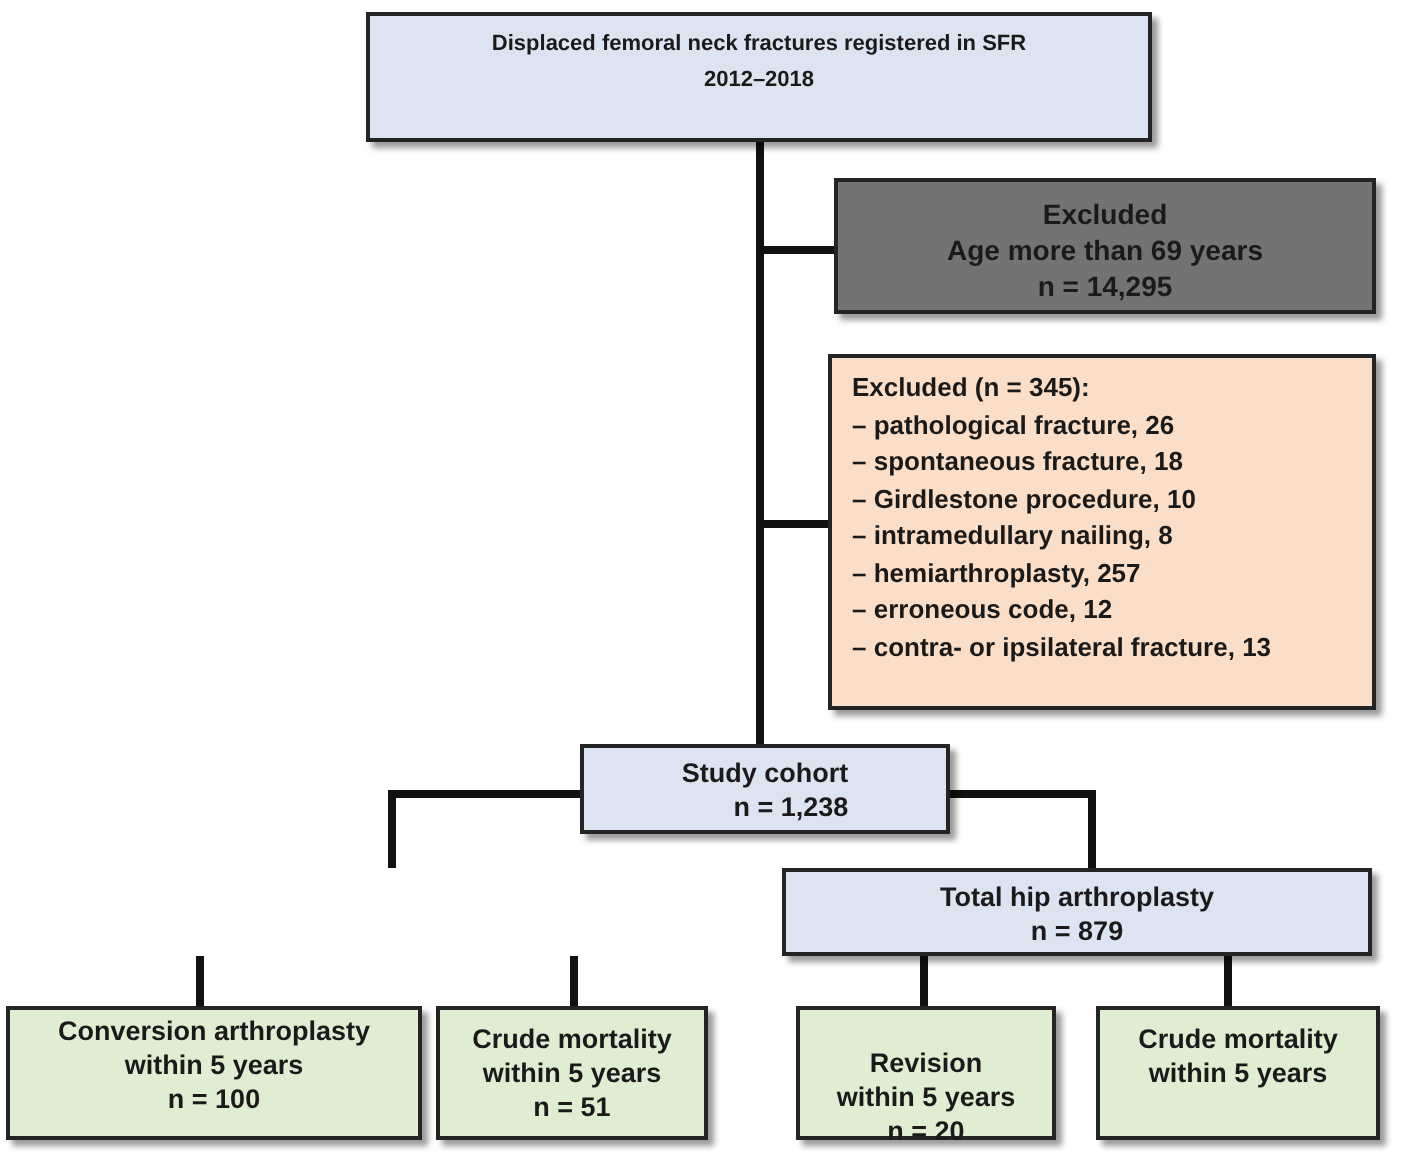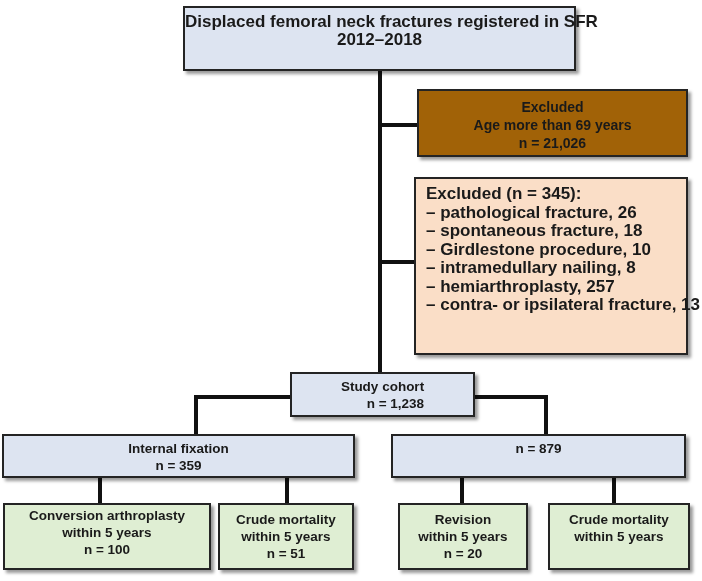--- a/index.html
+++ b/index.html
@@ -10,90 +10,88 @@
   }
   .box{
     position:absolute;box-sizing:border-box;
     border:2px solid #242424;
     box-shadow:3px 3px 3px rgba(0,0,0,0.40);
     font-size:13.5px;line-height:17px;
   }
   .center{text-align:center;}
   .tline{white-space:nowrap;}
   .connector{position:absolute;background:#111111;}
-  .listbox{font-size:17px;line-height:18.5px;text-align:left;}
+  .listbox{font-size:13px;line-height:18.5px;text-align:left;}
   .inner-left{display:inline-block;text-align:right;}
 </style>
 </head>
 <body>
 
 <div class="canvas">
 
   <div class="connector" style="left: 378px; top: 71px; width: 4px; height: 301px; background-color: rgb(17, 17, 17);"></div>
   <div class="connector" style="left: 380px; top: 123px; width: 37px; height: 4px; background-color: rgb(17, 17, 17);"></div>
   <div class="connector" style="left: 380px; top: 260px; width: 34px; height: 4px; background-color: rgb(17, 17, 17);"></div>
   <div class="connector" style="left: 194px; top: 395px; width: 96px; height: 4px; background-color: rgb(17, 17, 17);"></div>
   <div class="connector" style="left: 194px; top: 395px; width: 4px; height: 39px; background-color: rgb(17, 17, 17);"></div>
   <div class="connector" style="left: 475px; top: 395px; width: 73px; height: 4px; background-color: rgb(17, 17, 17);"></div>
   <div class="connector" style="left: 544px; top: 395px; width: 4px; height: 39px; background-color: rgb(17, 17, 17);"></div>
   <div class="connector" style="left: 98px; top: 478px; width: 4px; height: 25px; background-color: rgb(17, 17, 17);"></div>
   <div class="connector" style="left: 285px; top: 478px; width: 4px; height: 25px; background-color: rgb(17, 17, 17);"></div>
   <div class="connector" style="left: 460px; top: 478px; width: 4px; height: 25px; background-color: rgb(17, 17, 17);"></div>
   <div class="connector" style="left: 612px; top: 478px; width: 4px; height: 25px; background-color: rgb(17, 17, 17);"></div>
 
-  <div class="box center" style="left: 183px; top: 6px; width: 393px; height: 65px; padding-top: 5px; line-height: 18px; font-size: 17px; background-color: rgb(221, 228, 241);">
+  <div class="box center" style="left: 183px; top: 6px; width: 393px; height: 65px; padding-top: 5px; line-height: 18px; font-size: 11px; background-color: rgb(221, 228, 241);">
     <div class="tline">Displaced femoral neck fractures registered in SFR</div>
     <div class="tline">2012–2018</div>
   </div>
 
-  <div class="box center" style="left: 417px; top: 89px; width: 271px; height: 68px; padding-top: 7px; line-height: 18px; font-size: 14px; background-color: #a16207;">
+  <div class="box center" style="left: 417px; top: 89px; width: 271px; height: 68px; padding-top: 7px; line-height: 18px; font-size: 14px; background-color: #737373;">
     <div class="tline">Excluded</div>
     <div class="tline">Age more than 69 years</div>
-    <div class="tline">n = 21,026</div>
+    <div class="tline">n = 14,295</div>
   </div>
 
   <div class="box listbox" style="left: 414px; top: 177px; width: 274px; height: 178px; padding: 6px 6px 0px 10px; background-color: rgb(250, 222, 199);">
     <div class="tline">Excluded (n = 345):</div>
     <div class="tline">– pathological fracture, 26</div>
     <div class="tline">– spontaneous fracture, 18</div>
     <div class="tline">– Girdlestone procedure, 10</div>
     <div class="tline">– intramedullary nailing, 8</div>
     <div class="tline">– hemiarthroplasty, 257</div>
+    <div class="tline">– erroneous code, 12</div>
     <div class="tline">– contra- or ipsilateral fracture, 13</div>
   </div>
 
   <div class="box center" style="left: 290px; top: 372px; width: 185px; height: 45px; padding-top: 4px; background-color: rgb(221, 228, 241);">
     <div class="inner-left">
       <div class="tline">Study cohort</div>
       <div class="tline">n = 1,238</div>
     </div>
   </div>
 
-  <div class="box center" style="left: 2px; top: 434px; width: 353px; height: 44px; padding-top: 4px; background-color: rgb(221, 228, 241);">
-    <div class="tline">Internal fixation</div>
-    <div class="tline">n = 359</div>
-  </div>
 
   <div class="box center" style="left: 391px; top: 434px; width: 295px; height: 44px; padding-top: 4px; background-color: rgb(221, 228, 241);">
+    <div class="tline">Total hip arthroplasty</div>
     <div class="tline">n = 879</div>
   </div>
 
   <div class="box center" style="left: 3px; top: 503px; width: 208px; height: 67px; padding-top: 2px; background-color: rgb(223, 238, 211);">
     <div class="tline">Conversion arthroplasty</div>
     <div class="tline">within 5 years</div>
     <div class="tline">n = 100</div>
   </div>
 
   <div class="box center" style="left: 218px; top: 503px; width: 136px; height: 67px; padding-top: 6px; background-color: rgb(223, 238, 211);">
     <div class="tline">Crude mortality</div>
     <div class="tline">within 5 years</div>
     <div class="tline">n = 51</div>
   </div>
 
-  <div class="box center" style="left: 398px; top: 503px; width: 130px; height: 67px; padding-top: 6px; background-color: rgb(223, 238, 211);">
+  <div class="box center" style="left: 398px; top: 503px; width: 130px; height: 67px; padding-top: 18px; background-color: rgb(223, 238, 211);">
     <div class="tline">Revision</div>
     <div class="tline">within 5 years</div>
     <div class="tline">n = 20</div>
   </div>
 
   <div class="box center" style="left: 548px; top: 503px; width: 142px; height: 67px; padding-top: 6px; background-color: rgb(223, 238, 211);">
     <div class="tline">Crude mortality</div>
     <div class="tline">within 5 years</div>
   </div>
 

